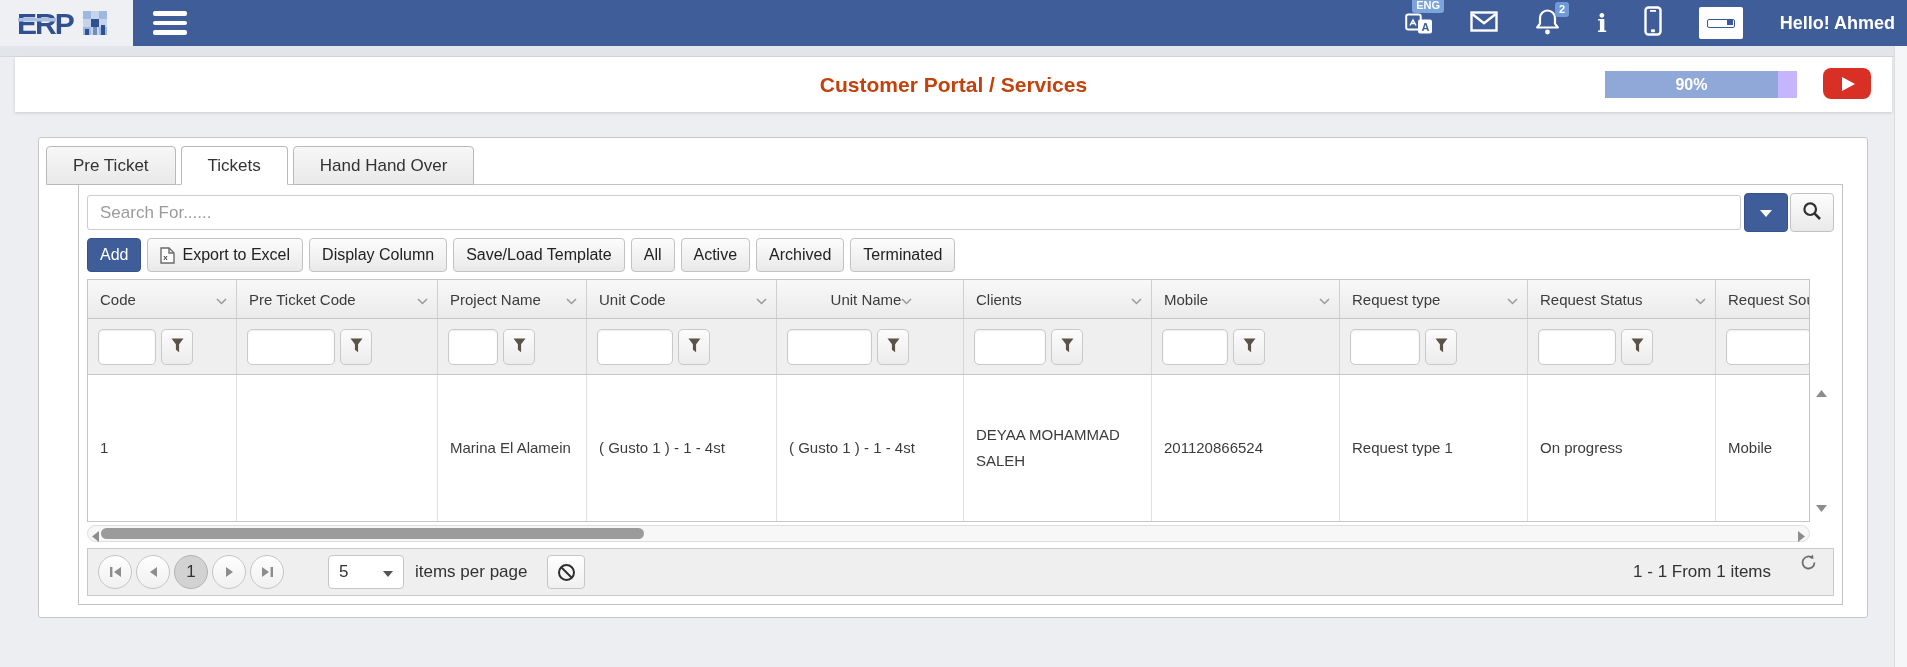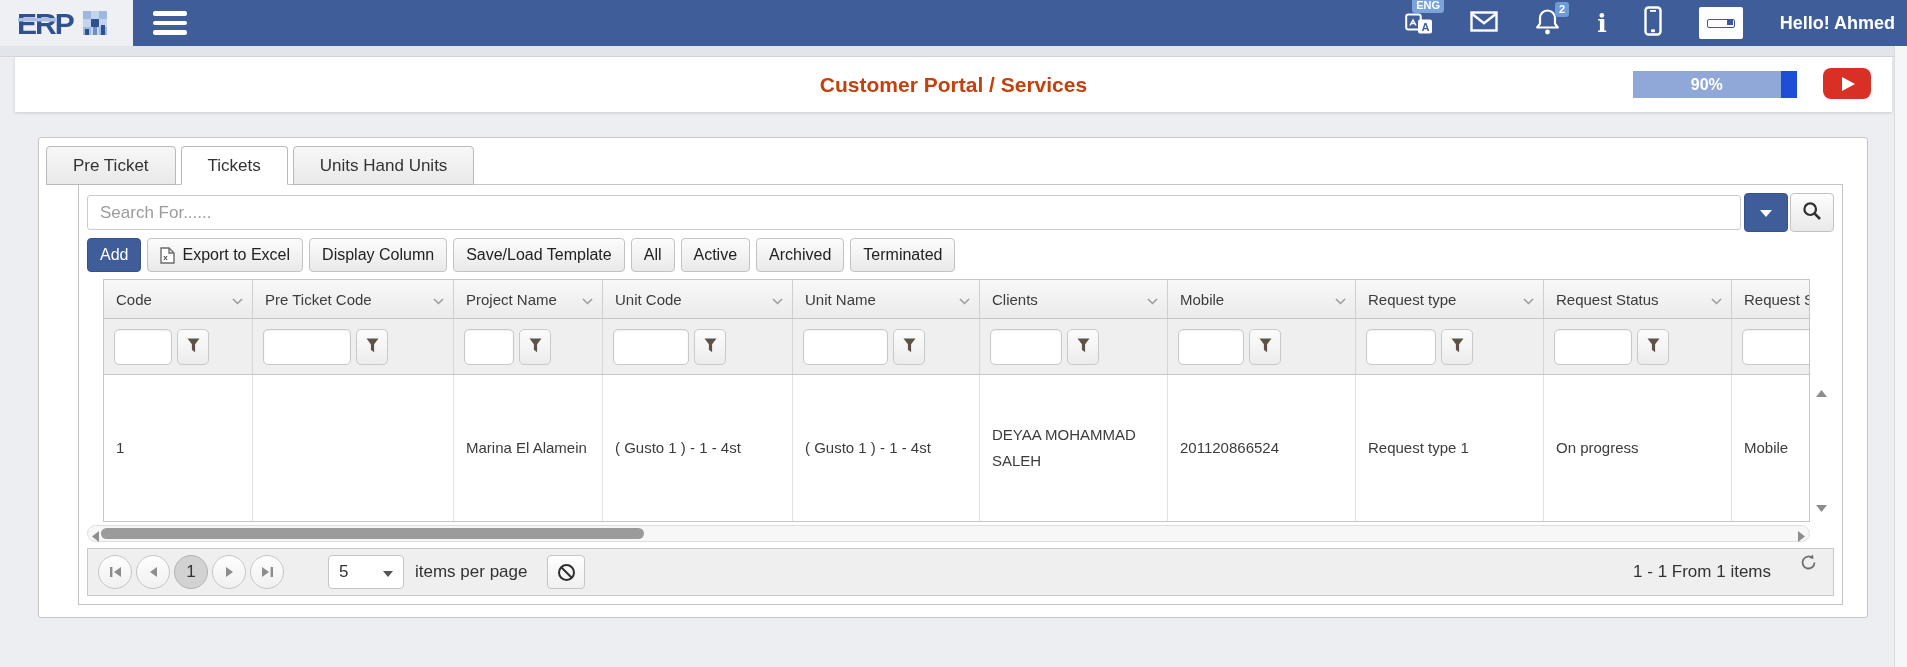--- a/index.html
+++ b/index.html
@@ -19,21 +19,21 @@
   .chip { width:44px; height:32px; background:#fff; border-radius:2px; display:flex; align-items:center; justify-content:center; }
   .chip-pill { width:28px; height:9px; border:1.5px solid #3a57a0; border-radius:2px; position:relative; display:block; }
   .chip-sq { position:absolute; right:1px; top:0.5px; width:6px; height:5px; background:#3a57a0; display:block; }
   .greeting { color:#fff; font-size:18px; font-weight:bold; }
 
   .strip { height:11px; background:#e2e5ea; border-bottom:1px solid #d4d8de; }
 
   
   .titlebar { margin:0 15px; height:55px; background:#fff; box-shadow:0 1px 3px rgba(0,0,0,.15); position:relative; }
   .page-title { text-align:center; line-height:55px; font-size:21px; font-weight:bold; color:#c2410c; }
-  .progress { position:absolute; right:95px; top:14px; width:164px; height:27px; background:#1d4ed8; }
+  .progress { position:absolute; right:95px; top:14px; width:192px; height:27px; background:#c4b5fd; }
   .progress-fill { height:100%; background:#90a8d8; display:flex; align-items:center; justify-content:center; }
   .progress-fill span { color:#fff; font-weight:bold; font-size:16px; }
   .play-btn { position:absolute; right:21px; top:11px; width:48px; height:31px; background:#d93025; border:none; border-radius:8px; display:flex; align-items:center; justify-content:center; cursor:pointer; }
   .play-tri { width:0; height:0; border-left:13px solid #fff; border-top:7.5px solid transparent; border-bottom:7.5px solid transparent; margin-left:3px; }
 
   
   .card { margin:25px 39px 0 38px; background:#fff; border:1px solid #c6c6c6; border-radius:3px; padding-bottom:12px; }
   .tabs { display:flex; gap:5px; padding:8px 0 0 7px; position:relative; z-index:2; }
   .tab { padding:0 26px; height:39px; line-height:37px; font-size:17px; color:#333; border:1px solid #b9b9b9; border-radius:4px 4px 0 0; background:linear-gradient(#f7f7f7,#e9e9e9); cursor:pointer; }
   .tab.active { background:#fff; border-bottom-color:#fff; margin-bottom:-1px; position:relative; }
@@ -46,21 +46,21 @@
   .dd-btn { width:44px; height:39px; margin-left:3px; background:#3f5e99; border:1px solid #37528a; border-radius:4px; display:flex; align-items:center; justify-content:center; cursor:pointer; }
   .search-btn { width:44px; height:39px; margin-left:2px; background:linear-gradient(#fdfdfd,#e9e9e9); border:1px solid #c2c2c2; border-radius:4px; display:flex; align-items:center; justify-content:center; cursor:pointer; }
 
   
   .toolbar { display:flex; align-items:center; gap:6px; margin:2px 0 7px; }
   .btn { height:34px; padding:0 12px; border:1px solid #c2c2c2; border-radius:4px; background:linear-gradient(#fcfcfc,#e9e9e9); font-size:16px; color:#222; display:flex; align-items:center; cursor:pointer; font-family:inherit; }
   .btn.primary { background:#3f5e99; border-color:#37528a; color:#fff; }
   .excel-ic { display:flex; margin-right:7px; }
 
   
-  .grid-flex { display:flex;margin-left:16px; }
+  .grid-flex { display:flex; }
   .grid-clip { width:1723px; border:1px solid #c6c6c6; overflow:hidden; }
   .grid-inner { width:1799px; }
   .header-row { display:flex; height:39px; background:linear-gradient(#f8f8f8,#ebebeb); border-bottom:1px solid #c6c6c6; }
   .hcell { flex:none; display:flex; align-items:center; justify-content:space-between; padding:0 9px 0 12px; border-right:1px solid #cfcfcf; font-size:15px; color:#3c3c3c; cursor:pointer; overflow:hidden; white-space:nowrap; }
   .filter-row { display:flex; height:56px; background:#efefef; border-bottom:1px solid #c6c6c6; align-items:center; }
   .fcell { flex:none; height:100%; display:flex; align-items:center; padding-left:10px; gap:5px; border-right:1px solid #d6d6d6; overflow:hidden; }
   .finput { height:36px; border:1px solid #c9c9c9; border-radius:5px; background:#fff; box-shadow:inset 0 1px 2px rgba(0,0,0,.07); outline:none; padding:0 6px; font-size:15px; font-family:inherit; }
   .fbtn { width:32px; height:36px; flex:none; border:1px solid #c9c9c9; border-radius:5px; background:linear-gradient(#fcfcfc,#ececec); display:flex; align-items:center; justify-content:center; cursor:pointer; }
   .data-row { display:flex; height:146px; background:#fff; }
   .dcell { flex:none; display:flex; align-items:center; padding:0 10px 0 12px; border-right:1px solid #e2e2e2; font-size:15px; color:#3c3c3c; overflow:hidden; }
@@ -171,21 +171,21 @@
   </div>
   <button class="play-btn">
     <span class="play-tri"></span>
   </button>
 </div>
 
 <div class="card">
   <div class="tabs">
       <div class="tab">Pre Ticket</div>
       <div class="tab active">Tickets</div>
-      <div class="tab">Units Hand Units</div>
+      <div class="tab">Hand Hand Over</div>
     </div>
   <div class="panel">
 
     <div class="search-row">
       <input class="search-input" placeholder="Search For......" style="">
       <button class="dd-btn">
         <span>
           <svg width="12" height="7" viewBox="0 0 12 7">
               <path d="M0 0h12L6 7z" fill="#fff"></path>
             </svg>
@@ -256,21 +256,21 @@
                 <span class="chev"><svg width="11" height="7" viewBox="0 0 11 7">
                     <path d="M1 1l4.5 4.5L10 1" fill="none" stroke="#9a9a9a" stroke-width="1.5"></path>
                   </svg></span>
               </div>
               <div class="hcell" style="width: 190px;">
                 <span>Unit Code</span>
                 <span class="chev"><svg width="11" height="7" viewBox="0 0 11 7">
                     <path d="M1 1l4.5 4.5L10 1" fill="none" stroke="#9a9a9a" stroke-width="1.5"></path>
                   </svg></span>
               </div>
-              <div class="hcell" style="width: 187px;">
+              <div class="hcell" style="width: 187px; justify-content: center;">
                 <span>Unit Name</span>
                 <span class="chev"><svg width="11" height="7" viewBox="0 0 11 7">
                     <path d="M1 1l4.5 4.5L10 1" fill="none" stroke="#9a9a9a" stroke-width="1.5"></path>
                   </svg></span>
               </div>
               <div class="hcell" style="width: 188px;">
                 <span>Clients</span>
                 <span class="chev"><svg width="11" height="7" viewBox="0 0 11 7">
                     <path d="M1 1l4.5 4.5L10 1" fill="none" stroke="#9a9a9a" stroke-width="1.5"></path>
                   </svg></span>

